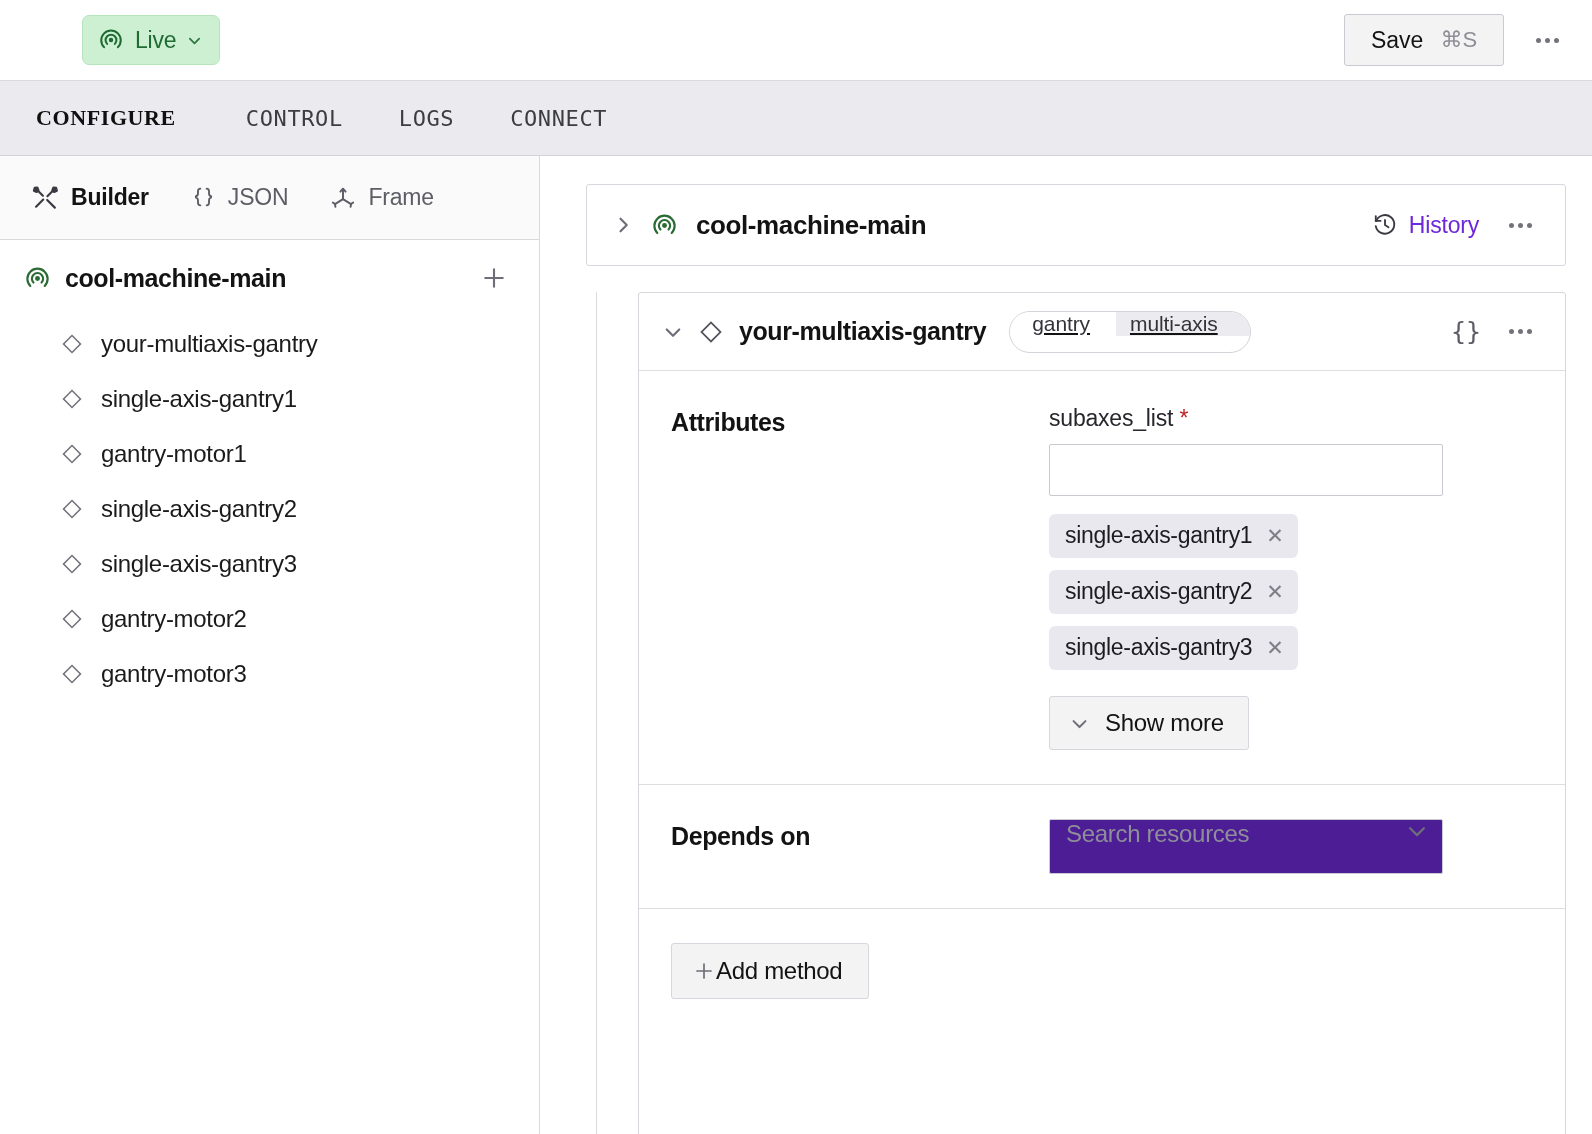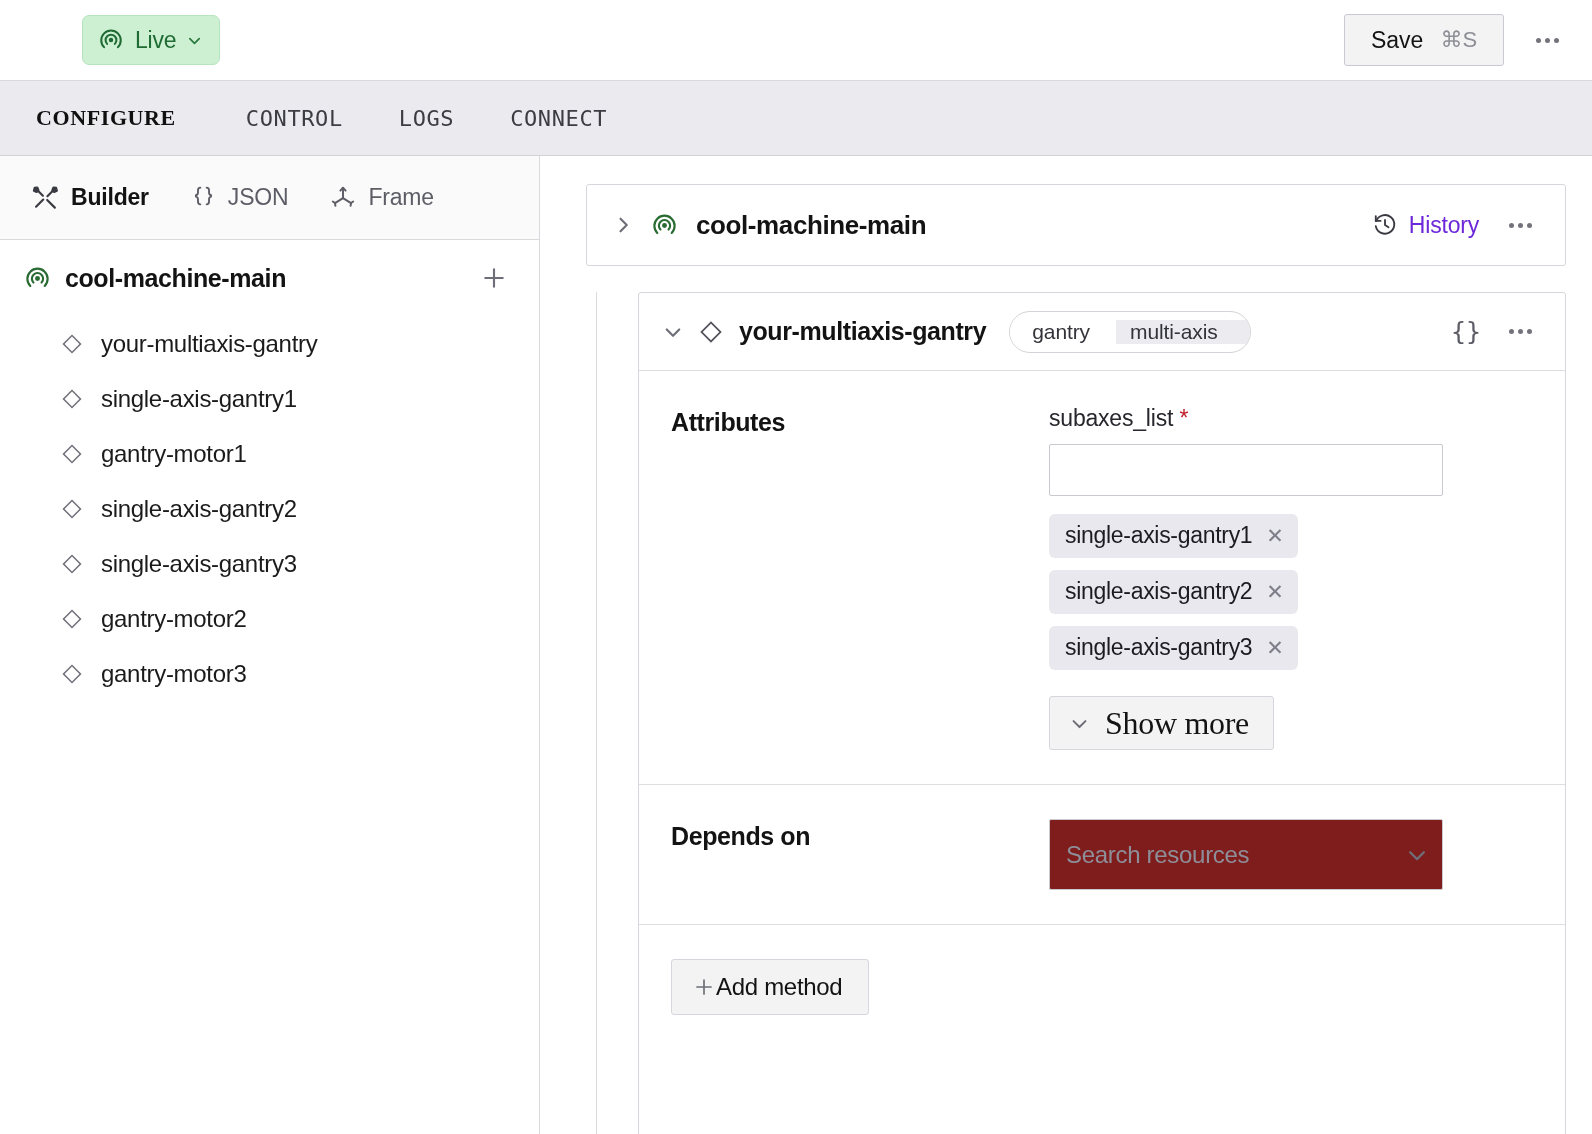--- a/index.html
+++ b/index.html
@@ -95,21 +95,21 @@
     display: flex; flex-direction: column;
   }
   .sb-toolbar {
     height: 84px;
     background: #fafafa;
     border-bottom: 1px solid #d8d8dd;
     display: flex; align-items: center;
     padding-left: 32px;
     gap: 0;
   }
-  .sb-tool { display: flex; align-items: flex-start; gap: 12px; cursor: pointer; padding-right: 42px; }
+  .sb-tool { display: flex; align-items: center; gap: 12px; cursor: pointer; padding-right: 42px; }
   .sb-tool .t { font-size: 23px; color: #5d5d66; letter-spacing: -0.2px; }
   .sb-tool.active .t { color: #131313; font-weight: 700; }
 
   .tree-root {
     height: 76px;
     display: flex; align-items: center;
     padding: 0 28px 0 24px;
     gap: 14px;
     cursor: pointer;
   }
@@ -170,28 +170,29 @@
   .child-head {
     height: 78px;
     display: flex; align-items: center;
     padding: 0 22px 0 24px;
     gap: 15px;
     border-bottom: 1px solid #dededf;
   }
   .child-head .title { font-size: 25px; font-weight: 700; letter-spacing: -0.4px; color: #131313; }
 
   .pill {
-    display: flex; align-items: center;
+    display: flex; align-items: flex-start;
     height: 42px;
     border: 1px solid #d3d3d9;
     border-radius: 21px;
     overflow: hidden;
     margin-left: 8px;
     background: #fff;
     cursor: pointer;
+    text-decoration: underline;
   }
   .pill .seg {
     display: flex; align-items: center;
     font-size: 21px; color: #33333a;
     padding: 0 17px;
     letter-spacing: -0.1px;
   }
   .pill .seg.one { padding-left: 22px; padding-right: 10px; background: #ffffff; }
   .pill .seg.two { background: #ececf0; padding-left: 14px; padding-right: 32px; }
   .pill .divider { width: 16px; position: relative; background: #ececf0; }
@@ -247,28 +248,28 @@
   .show-more {
     margin-top: 26px;
     display: inline-flex; align-items: center; gap: 16px;
     background: #f3f3f4;
     border: 1px solid #d6d6dc;
     border-radius: 3px;
     height: 54px;
     padding: 0 24px 0 20px;
     cursor: pointer;
   }
-  .show-more .t { font-size: 32px; color: #131313; letter-spacing: -0.3px; font-family: Liberation Serif, serif; }
+  .show-more .t { font-size: 24px; color: #131313; letter-spacing: -0.3px; }
 
   .select-box {
-    width: 394px; height: 71px;
+    width: 394px; height: 55px;
     border: 1px solid #c9c9cf;
     border-radius: 2px;
-    background: #7f1d1d;
-    display: flex; align-items: center;
+    background: #4c1d95;
+    display: flex; 
     padding: 0 14px 0 16px;
     cursor: pointer;
   }
   .select-box .ph { font-size: 24px; color: #8e8e99; letter-spacing: -0.3px; }
   .select-box .cv { margin-left: auto; }
 
   .add-method {
     display: inline-flex; align-items: center; 
     background: #f3f3f4;
     border: 1px solid #d6d6dc;

